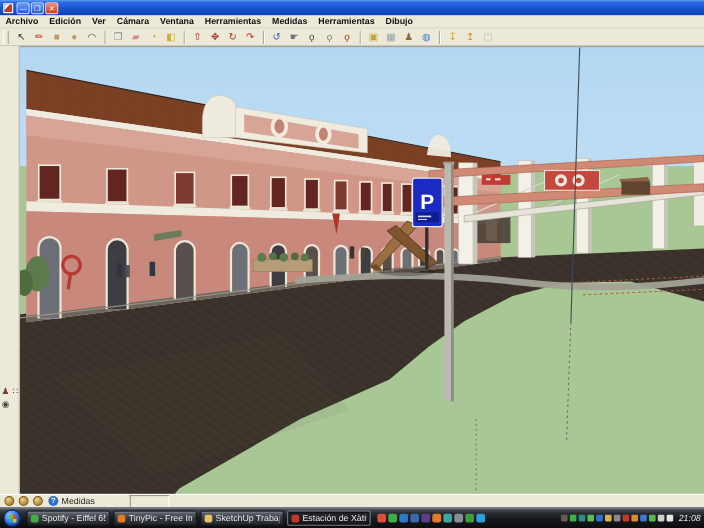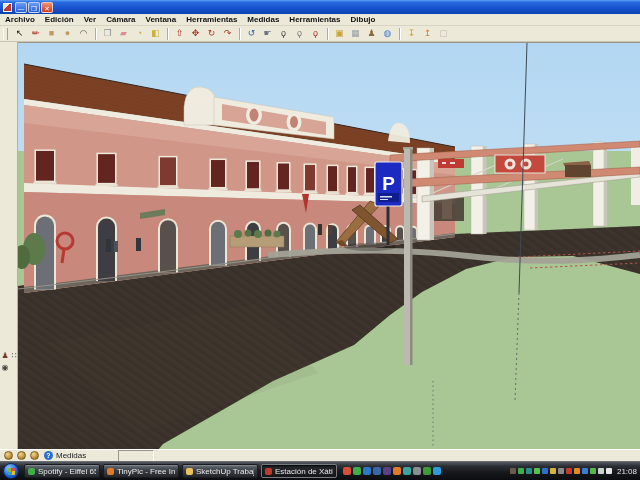--- a/index.html
+++ b/index.html
@@ -74,21 +74,21 @@
     background:linear-gradient(180deg,#6a7078,#3a3e44 45%,#23262b);
     box-shadow:inset 0 1px 0 #8a9098aa;overflow:hidden;}
   .task-btn.active{background:linear-gradient(180deg,#26292e,#15171a);
     border-color:#787d84;box-shadow:inset 0 1px 2px #000;}
   .task-ico{width:7px;height:7px;border-radius:2px;margin-right:3px;flex:0 0 auto;}
   .task-label{color:#e8e8e8;font-size:8px;white-space:nowrap;overflow:hidden;}
   .ql{display:flex;gap:2px;margin-left:6px;flex:0 0 auto;}
   .qlicon{width:8px;height:8px;border-radius:2px;}
   .tray{display:flex;gap:2px;margin-left:auto;align-items:center;flex:0 0 auto;}
   .trayicon{width:6px;height:6px;border-radius:1px;}
-  .clock{color:#dfe3ea;font-size:8px;margin-left:5px;flex:0 0 auto;}
+  .clock{color:#dfe3ea;font-size:8px;margin-left:5px;flex:0 0 auto;font-style:italic;}
 </style>
 </head>
 <body>
 
 <div class="titlebar">
   <span class="tb-ico"></span>
   <span class="tb-controls">
       <span class="tb-btn">—</span>
       <span class="tb-btn">❐</span>
       <span class="tb-btn close">✕</span>

